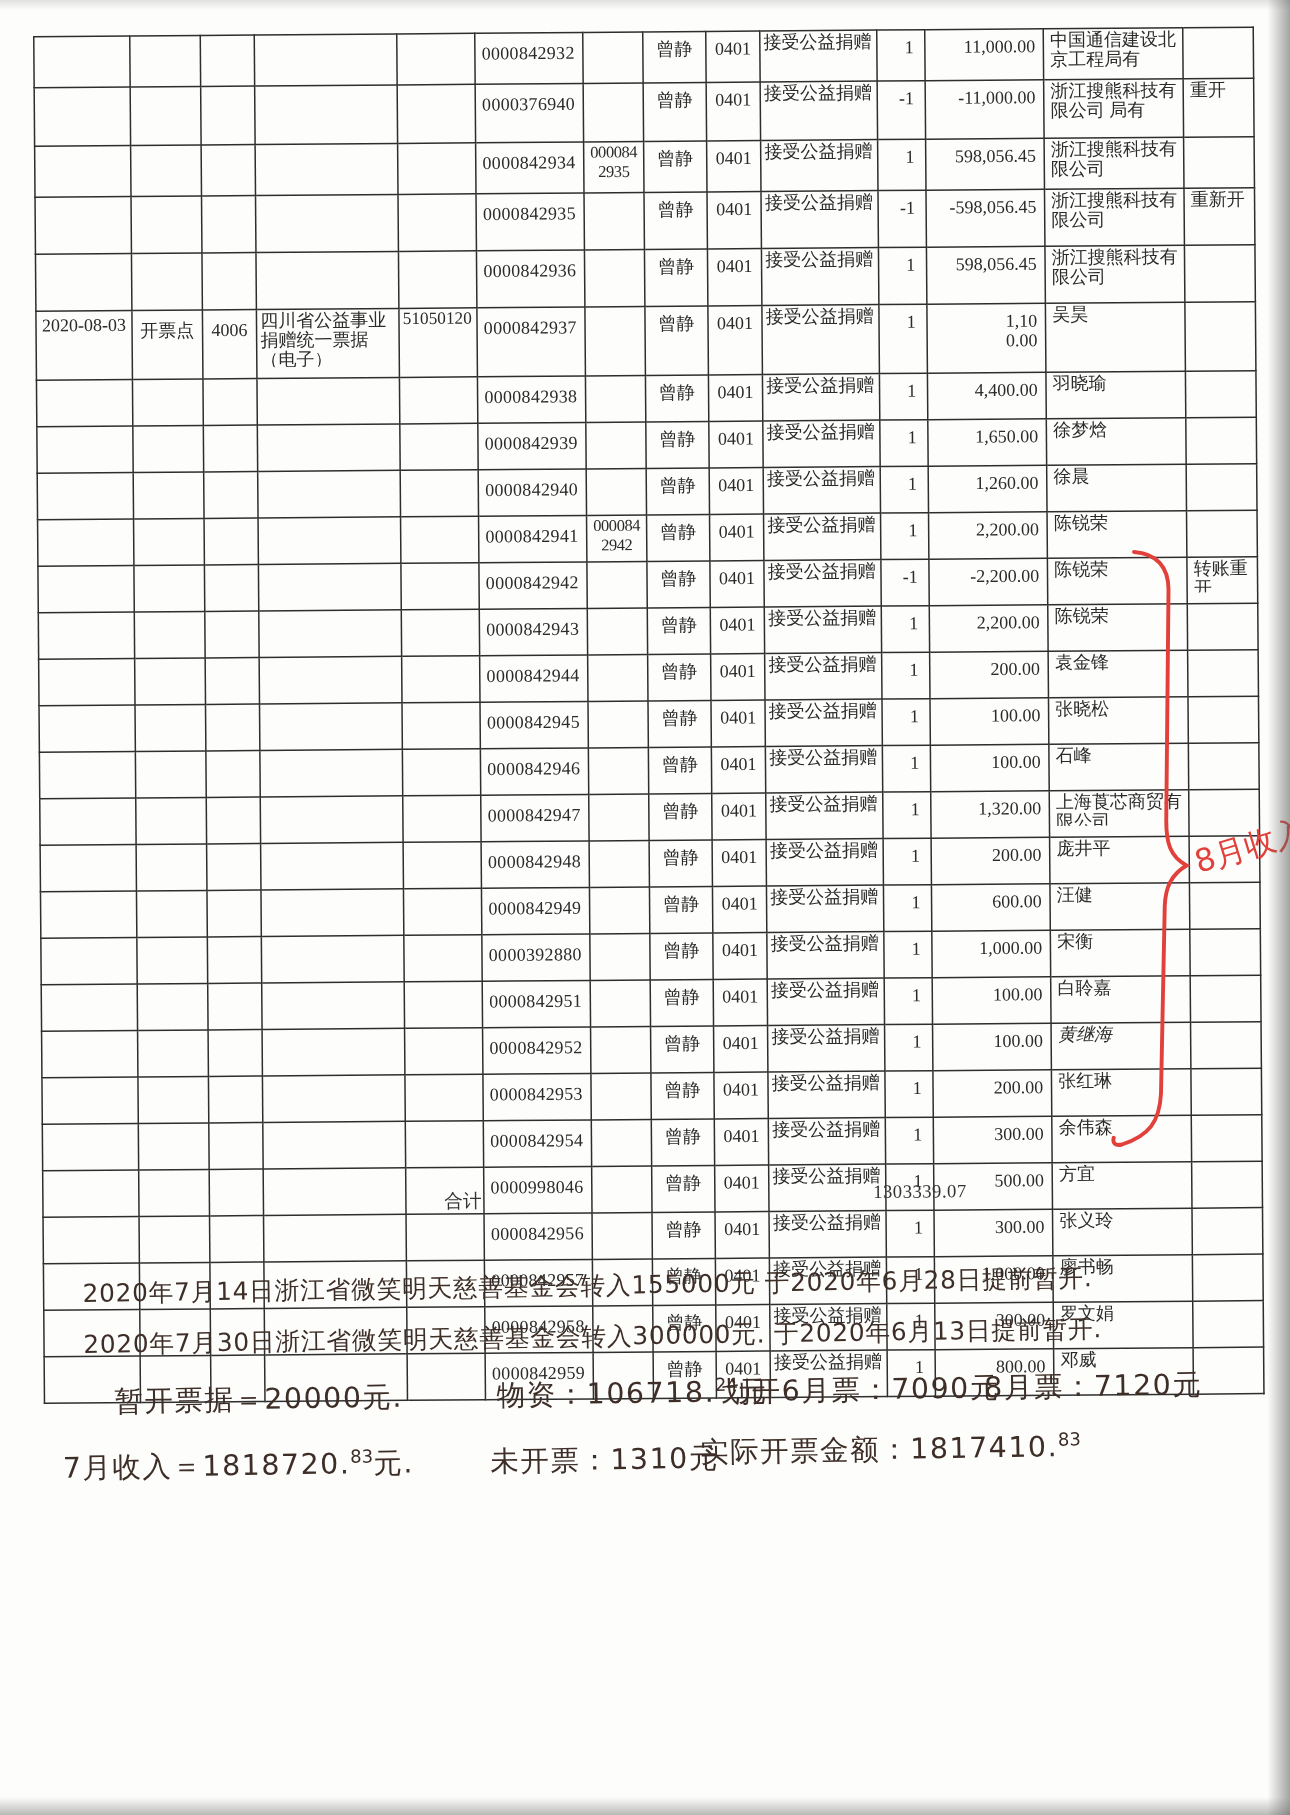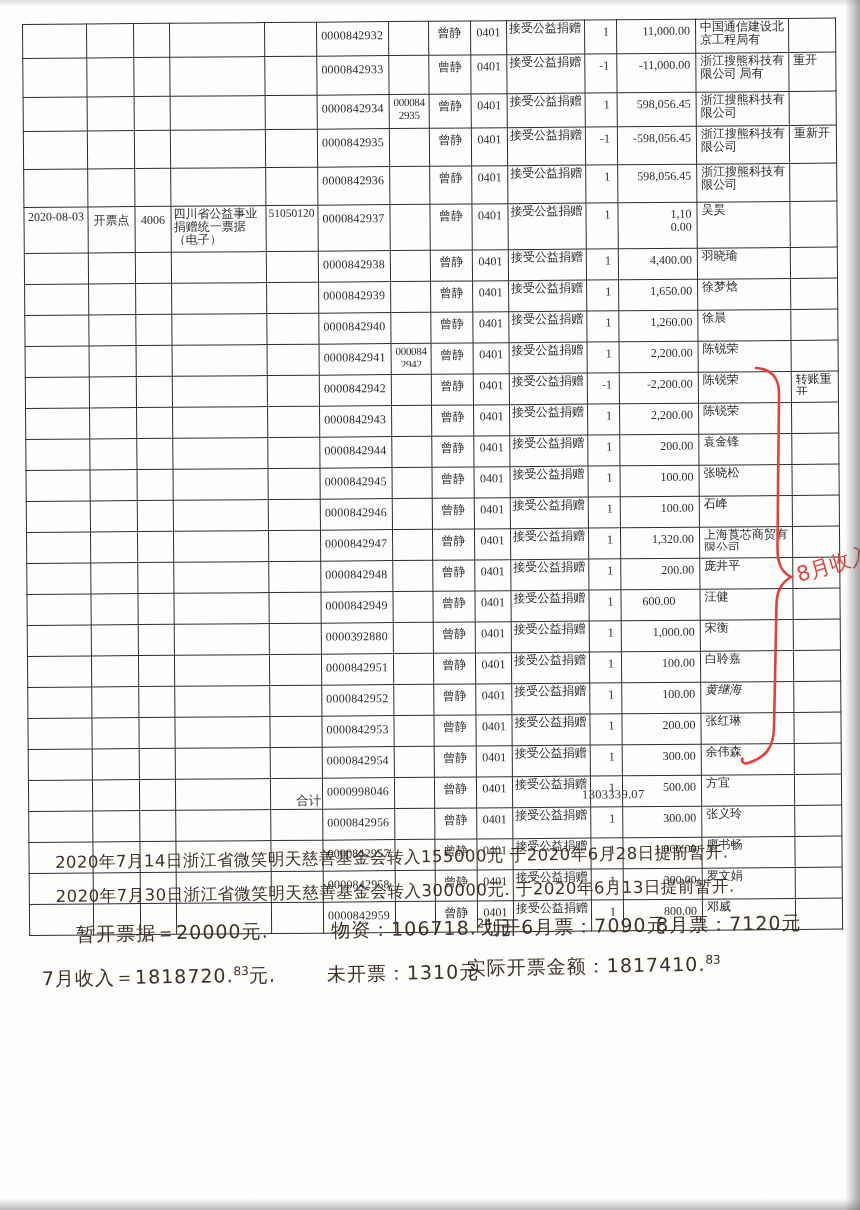--- a/index.html
+++ b/index.html
@@ -129,21 +129,21 @@
             <td class="c-pcode">
               <div class="cc" style="height: 30px;"></div>
             </td>
             <td class="c-docname">
               <div class="cc" style="height: 30px;"></div>
             </td>
             <td class="c-doccode">
               <div class="cc" style="height: 30px;"></div>
             </td>
             <td class="c-no">
-              <div class="cc" style="height: 30px;">0000842933</div>
+              <div class="cc" style="height: 30px;">0000376940</div>
             </td>
             <td class="c-no2">
               <div class="cc" style="height: 30px;"></div>
             </td>
             <td class="c-op">
               <div class="cc" style="height: 30px;">曾静</div>
             </td>
             <td class="c-opcode">
               <div class="cc" style="height: 30px;">0401</div>
             </td>
@@ -851,21 +851,21 @@
             <td class="c-opcode">
               <div class="cc" style="height: 22px;">0401</div>
             </td>
             <td class="c-item">
               <div class="cc" style="height: 22px;">接受公益捐赠</div>
             </td>
             <td class="c-qty">
               <div class="cc" style="height: 22px;">1</div>
             </td>
             <td class="c-amount">
-              <div class="cc" style="height: 22px; text-align: center;">600.00</div>
+              <div class="cc" style="height: 22px;">600.00</div>
             </td>
             <td class="c-payee">
               <div class="cc" style="height: 22px;">汪健</div>
             </td>
             <td class="c-remark">
               <div class="cc" style="height: 22px;"></div>
             </td>
           </tr>
           <tr style="height: 25px;">
             <td class="c-date">

